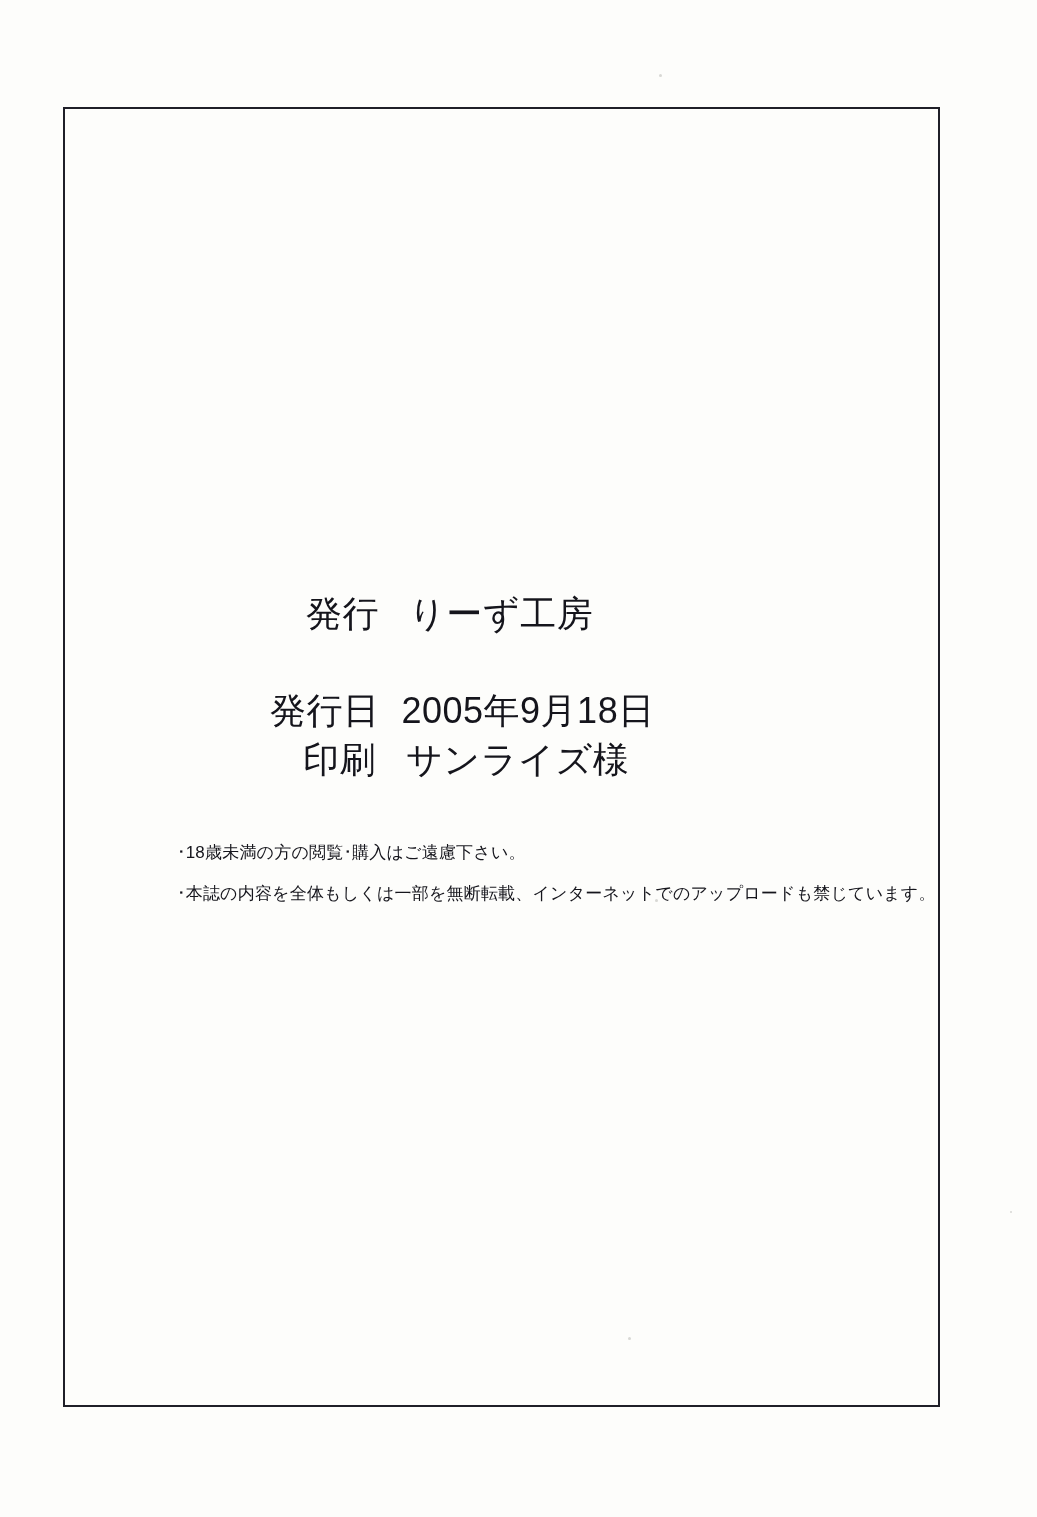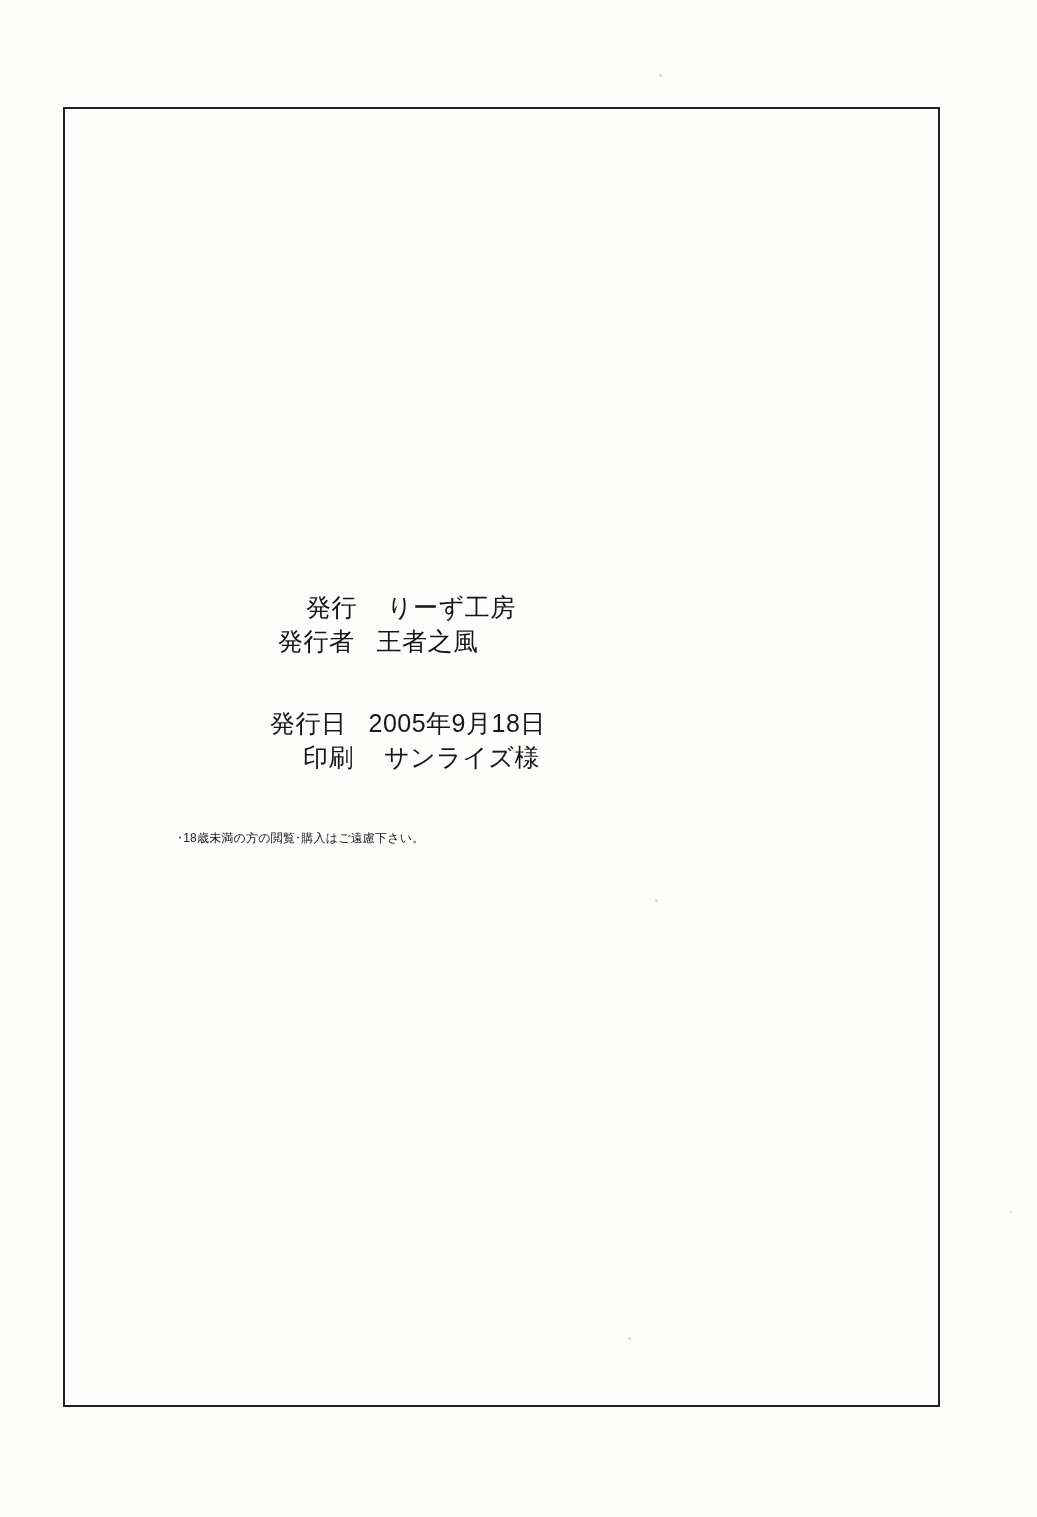--- a/index.html
+++ b/index.html
@@ -35,21 +35,21 @@
   }
 
   .colophon {
     position: absolute;
     left: 170px;
     top: 590px;
     width: 760px;
   }
 
   .credits {
-    font-size: 25px;
+    font-size: 36px;
     line-height: 1.36;
     letter-spacing: 0.5px;
     color: #15151c;
   }
   .credit-row {
     display: block;
     white-space: pre;
   }
   .credit-row .label {
     display: inline-block;
@@ -69,21 +69,21 @@
   .row-1 .label { margin-right: 22px; }
   .row-2 .label { margin-right: 22px; }
   .row-4 .label { margin-right: 30px; }
 
   .notices {
     margin-top: 56px;
     padding-left: 7px;
   }
   .notice {
     display: block;
-    font-size: 12px;
+    font-size: 17px;
     line-height: 1.42;
     letter-spacing: 0.2px;
     margin-bottom: 17px;
     color: #15151c;
     white-space: nowrap;
   }
 
   
   .speck {
     position: absolute;
@@ -96,27 +96,27 @@
 <body>
 
 <div class="page">
 
   <div class="frame"></div>
 
   <div class="colophon">
 
     <div class="credits">
       <span class="credit-row row-0"><span class="label">発行</span><span class="value">りーず工房</span></span>
-      <span class="credit-row row-1"><span class="label">発行者</span><span class="value">王者之風</span></span>
       <span class="credit-row row-2"><span class="label">発行日</span><span class="value">2005年9月18日</span></span>
       <span class="credit-row row-4"><span class="label">印刷</span><span class="value">サンライズ様</span></span>
     </div>
 
     <div class="notices">
       <span class="notice">･18歳未満の方の閲覧･購入はご遠慮下さい。</span>
+      <span class="notice">･本誌の内容を全体もしくは一部を無断転載、インターネットでのアップロードも禁じています。</span>
     </div>
 
   </div>
 
   <div class="speck" style="left:659px; top:74px; width:3px; height:3px;"></div>
   <div class="speck" style="left:655px; top:899px; width:3px; height:3px;"></div>
   <div class="speck" style="left:628px; top:1337px; width:3px; height:3px;"></div>
   <div class="speck" style="left:1010px; top:1211px; width:2px; height:2px;"></div>
 
 </div>

